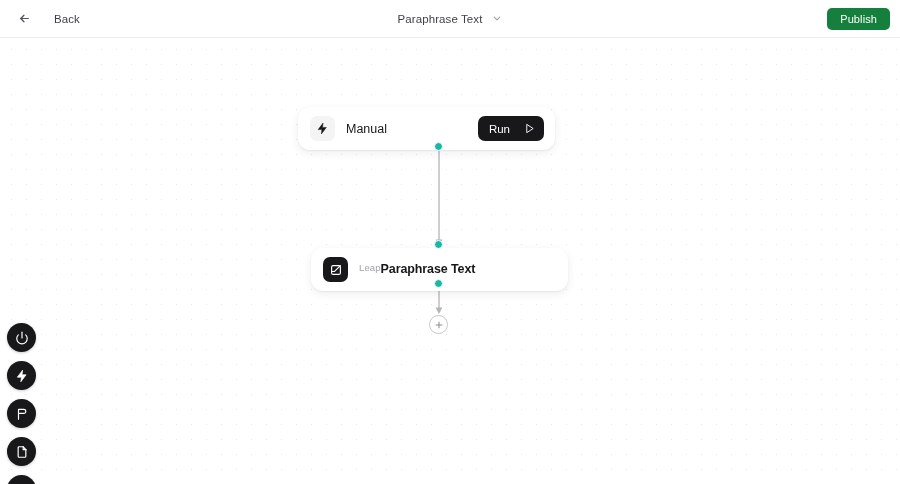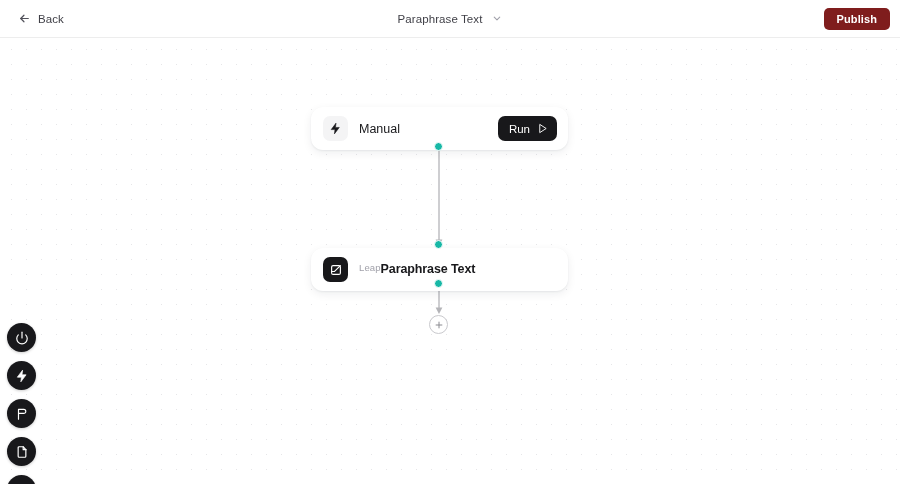--- a/index.html
+++ b/index.html
@@ -30,21 +30,21 @@
     display: flex;
     align-items: center;
     z-index: 50;
   }
 
   .back-btn {
     position: absolute;
     left: 13px;
     display: flex;
     align-items: center;
-    gap: 7px;
+    gap: 23px;
     padding: 3px 5px;
     border-radius: 5px;
     cursor: pointer;
     background: transparent;
     border: none;
   }
   .back-arrow { width: 13px; height: 13px; display: block; }
   .back-label {
     font-size: 11.5px;
     color: #3f3f46;
@@ -64,32 +64,31 @@
     color: #3f3f46;
     letter-spacing: .1px;
   }
   .chev { width: 11px; height: 11px; display: block; cursor: pointer; }
 
   .publish-btn {
     position: absolute;
     right: 10px;
     height: 22px;
     padding: 0 13px;
-    background: #7f1d1d;
+    background: #15803d;
     color: #ffffff;
     font-size: 11px;
     font-family: "Liberation Sans", sans-serif;
     border: none;
     border-radius: 5px;
     cursor: pointer;
     display: flex;
     align-items: center;
     justify-content: center;
     letter-spacing: .1px;
-    font-weight: bold;
   }
 
   
   .canvas {
     position: absolute;
     top: 38px; left: 0;
     width: 900px;
     height: 446px;
     background-color: #ffffff;
     background-image: radial-gradient(circle, #e6e6e8 0.9px, transparent 1px);
@@ -102,21 +101,21 @@
   .node {
     position: absolute;
     background: #ffffff;
     border-radius: 12px;
     box-shadow: 0 1px 2px rgba(16,24,40,.06), 0 3px 10px rgba(16,24,40,.07);
     display: flex;
     align-items: center;
   }
 
   .node-manual {
-    left: 311px;
+    left: 298px;
     top: 69px;
     width: 257px;
     height: 43px;
     padding: 0 11px 0 12px;
   }
 
   .manual-icon-box {
     width: 25px; height: 25px;
     border-radius: 7px;
     background: #f4f4f5;
@@ -135,21 +134,21 @@
   }
 
   .run-btn {
     height: 25px;
     padding: 0 9px 0 11px;
     background: #18181b;
     border: none;
     border-radius: 7px;
     display: flex;
     align-items: center;
-    gap: 7px;
+    gap: 14px;
     cursor: pointer;
     flex: 0 0 auto;
   }
   .run-label {
     color: #ffffff;
     font-size: 11.5px;
     font-family: "Liberation Sans", sans-serif;
   }
   .run-btn svg { width: 11px; height: 11px; display: block; }
 

